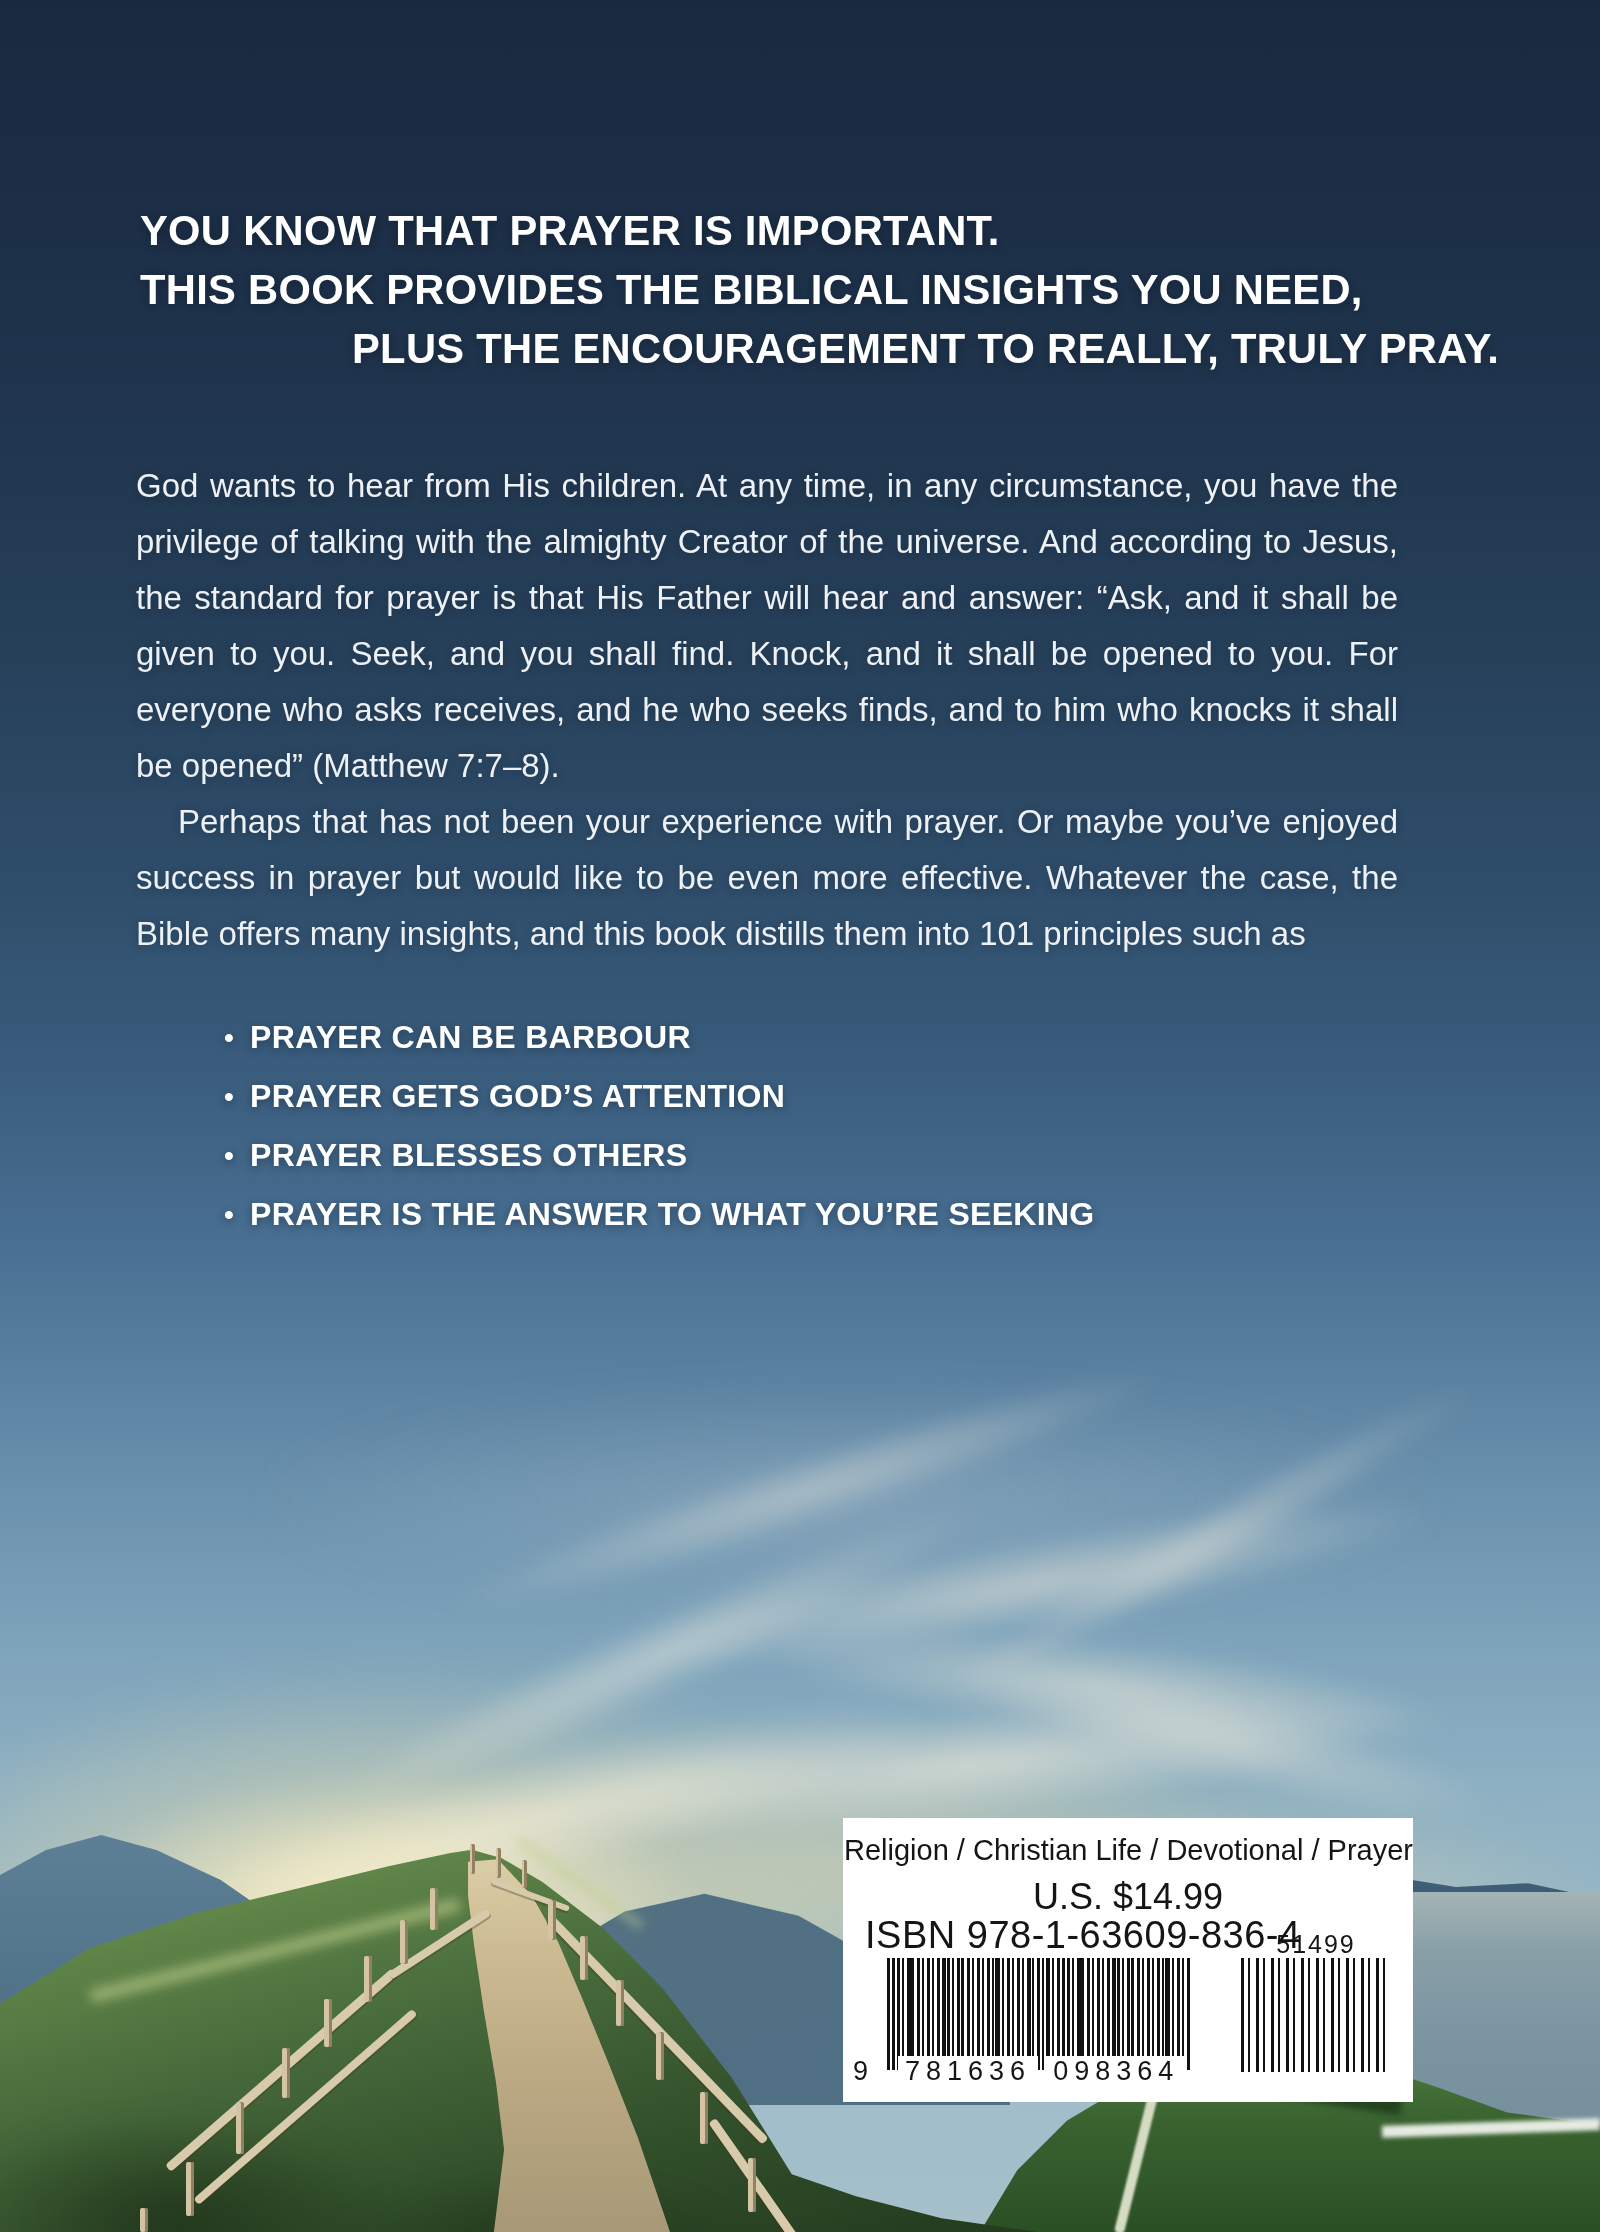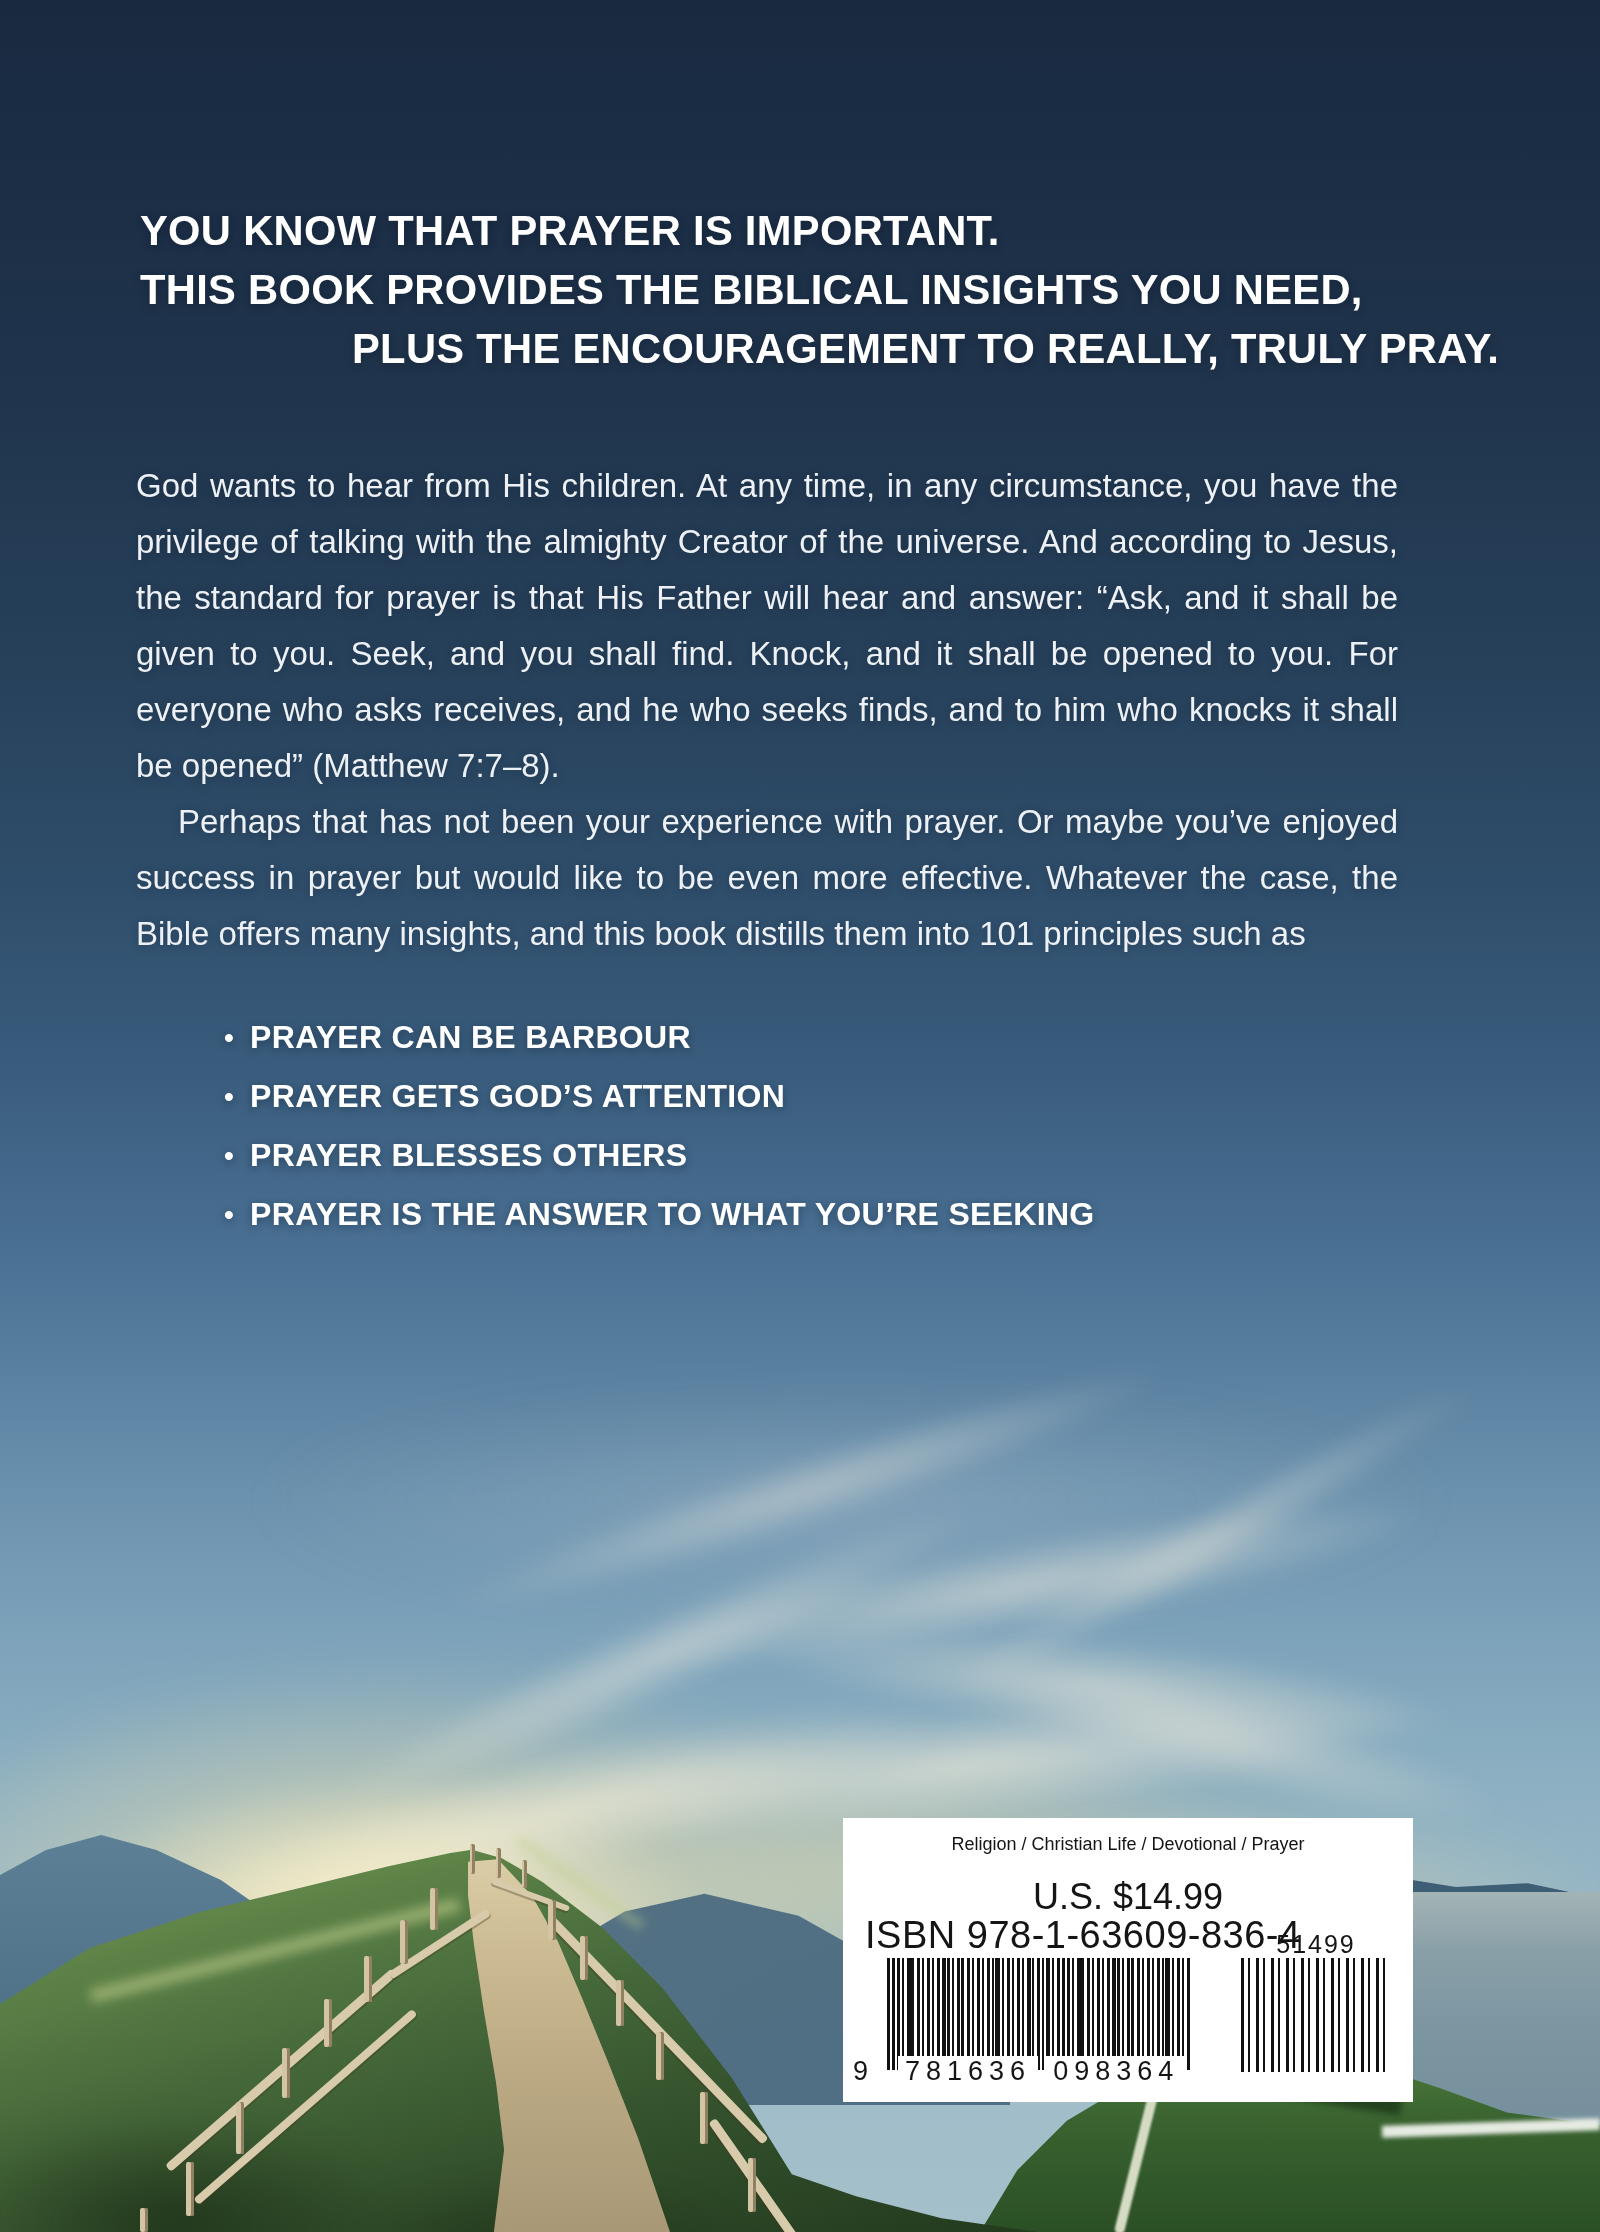--- a/index.html
+++ b/index.html
@@ -50,21 +50,21 @@
   .bullets li{display:flex;align-items:center;gap:16px;height:59px;font-weight:bold;
     font-size:32px;color:#ffffff;letter-spacing:.3px;text-shadow:0 2px 8px rgba(8,20,36,.4);}
   .bullet-dot{font-size:28px;line-height:1;}
   
   .publisher{position:absolute;left:600px;top:1938px;width:224px;text-align:center;color:#ffffff;}
   .sail{display:block;margin:0 auto;filter:drop-shadow(0 1px 6px rgba(15,35,25,.4));}
   .pub-name{font-size:46px;letter-spacing:3px;margin-top:2px;text-shadow:0 1px 6px rgba(15,35,25,.4);}
   .pub-division{font-size:15px;letter-spacing:10px;margin-top:6px;text-shadow:0 1px 4px rgba(15,35,25,.4);}
   
   .sales-box{position:absolute;left:843px;top:1818px;width:570px;height:284px;background:#ffffff;color:#151515;}
-  .category{position:absolute;top:16px;left:0;width:100%;text-align:center;font-size:18px;}
+  .category{position:absolute;top:16px;left:0;width:100%;text-align:right;font-size:29px;}
   .price{position:absolute;top:58px;left:0;width:100%;text-align:center;font-size:36px;}
   .isbn{position:absolute;left:22px;top:96px;font-size:38px;letter-spacing:.5px;}
   .ean{
     position:absolute;left:44px;top:140px;width:303px;height:112px;background-color:#fff;
     background-image:
       repeating-linear-gradient(90deg,#111 0 2px,rgba(0,0,0,0) 2px 5px),
       repeating-linear-gradient(90deg,#111 0 3px,rgba(0,0,0,0) 3px 10px),
       repeating-linear-gradient(90deg,rgba(0,0,0,0) 0 6px,#111 6px 8px,rgba(0,0,0,0) 8px 17px);
   }
   .ean-digits{position:absolute;left:10px;top:238px;display:flex;align-items:flex-end;font-size:27px;}

